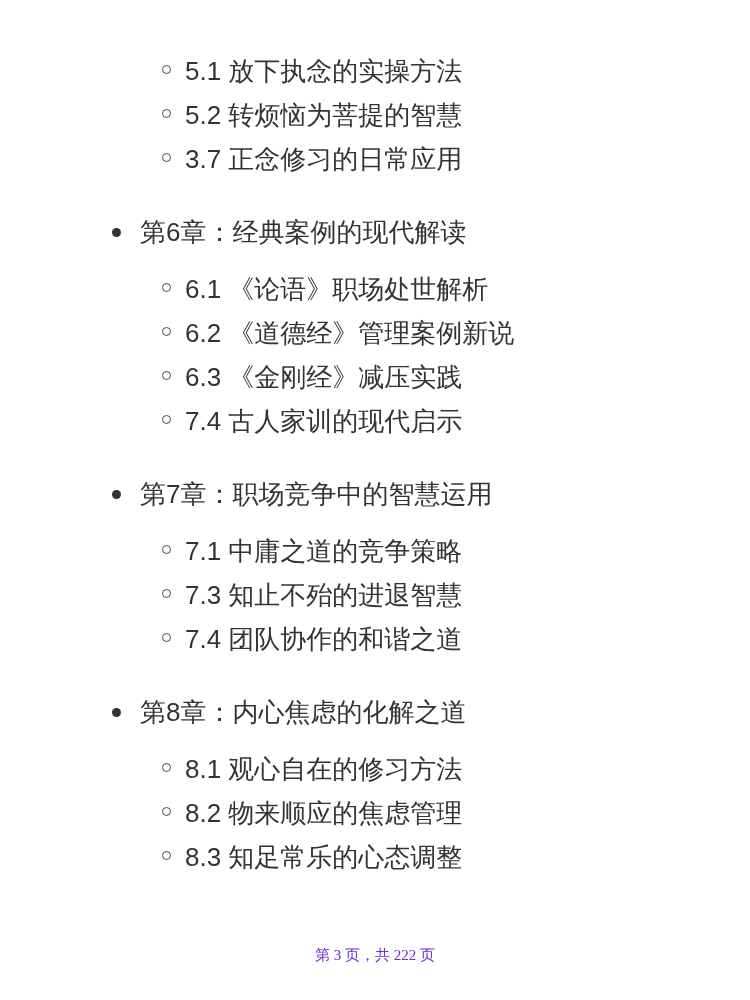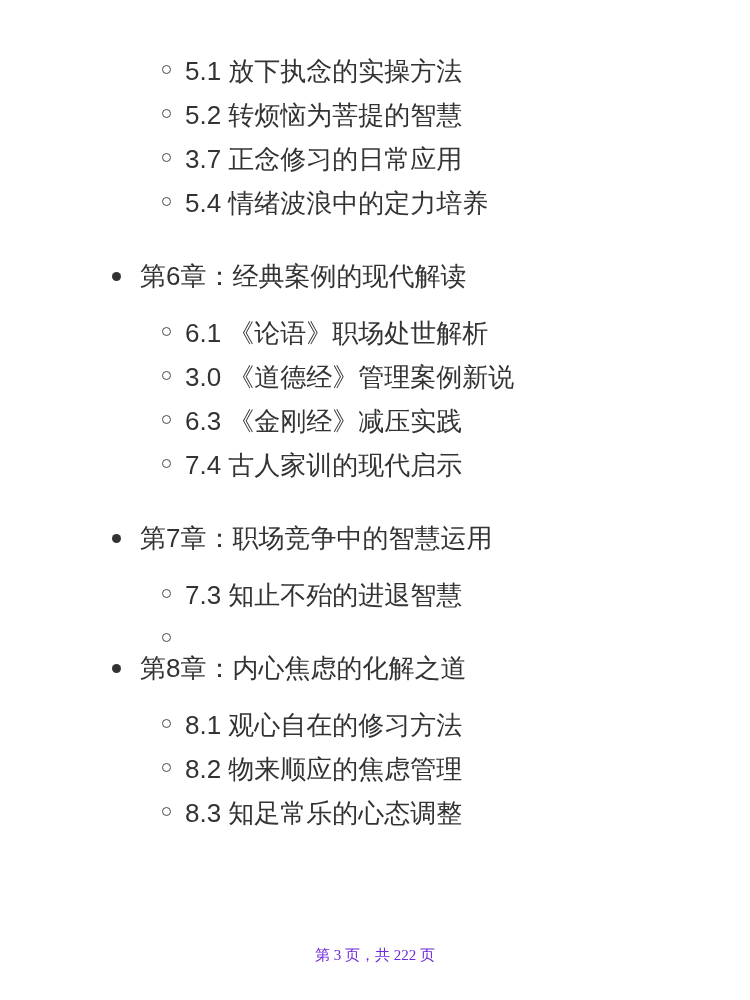--- a/index.html
+++ b/index.html
@@ -82,38 +82,38 @@
 </head>
 <body>
 
 <div class="page">
   <div class="toc">
 
     <ul class="sublist">
       <li class="sub"><span class="circle-bullet"></span><span>5.1 放下执念的实操方法</span></li>
       <li class="sub"><span class="circle-bullet"></span><span>5.2 转烦恼为菩提的智慧</span></li>
       <li class="sub"><span class="circle-bullet"></span><span>3.7 正念修习的日常应用</span></li>
-      <li class="sub"><span class="circle-bullet"></span><span>5.4 情绪波浪中的定力培养</span></li>
     </ul>
 
     <div class="chapter-block">
       <div class="chapter-label"><span class="disc-bullet"></span><span>第6章：经典案例的现代解读</span></div>
       <ul class="sublist">
         <li class="sub"><span class="circle-bullet"></span><span>6.1 《论语》职场处世解析</span></li>
-        <li class="sub"><span class="circle-bullet"></span><span>3.0 《道德经》管理案例新说</span></li>
+        <li class="sub"><span class="circle-bullet"></span><span>6.2 《道德经》管理案例新说</span></li>
         <li class="sub"><span class="circle-bullet"></span><span>6.3 《金刚经》减压实践</span></li>
         <li class="sub"><span class="circle-bullet"></span><span>7.4 古人家训的现代启示</span></li>
       </ul>
     </div>
 
     <div class="chapter-block">
       <div class="chapter-label"><span class="disc-bullet"></span><span>第7章：职场竞争中的智慧运用</span></div>
       <ul class="sublist">
+        <li class="sub"><span class="circle-bullet"></span><span>7.1 中庸之道的竞争策略</span></li>
         <li class="sub"><span class="circle-bullet"></span><span>7.3 知止不殆的进退智慧</span></li>
-        <li class="sub"><span class="circle-bullet"></span></li>
+        <li class="sub"><span class="circle-bullet"></span><span>7.4 团队协作的和谐之道</span></li>
       </ul>
     </div>
 
     <div class="chapter-block">
       <div class="chapter-label"><span class="disc-bullet"></span><span>第8章：内心焦虑的化解之道</span></div>
       <ul class="sublist">
         <li class="sub"><span class="circle-bullet"></span><span>8.1 观心自在的修习方法</span></li>
         <li class="sub"><span class="circle-bullet"></span><span>8.2 物来顺应的焦虑管理</span></li>
         <li class="sub"><span class="circle-bullet"></span><span>8.3 知足常乐的心态调整</span></li>
       </ul>

